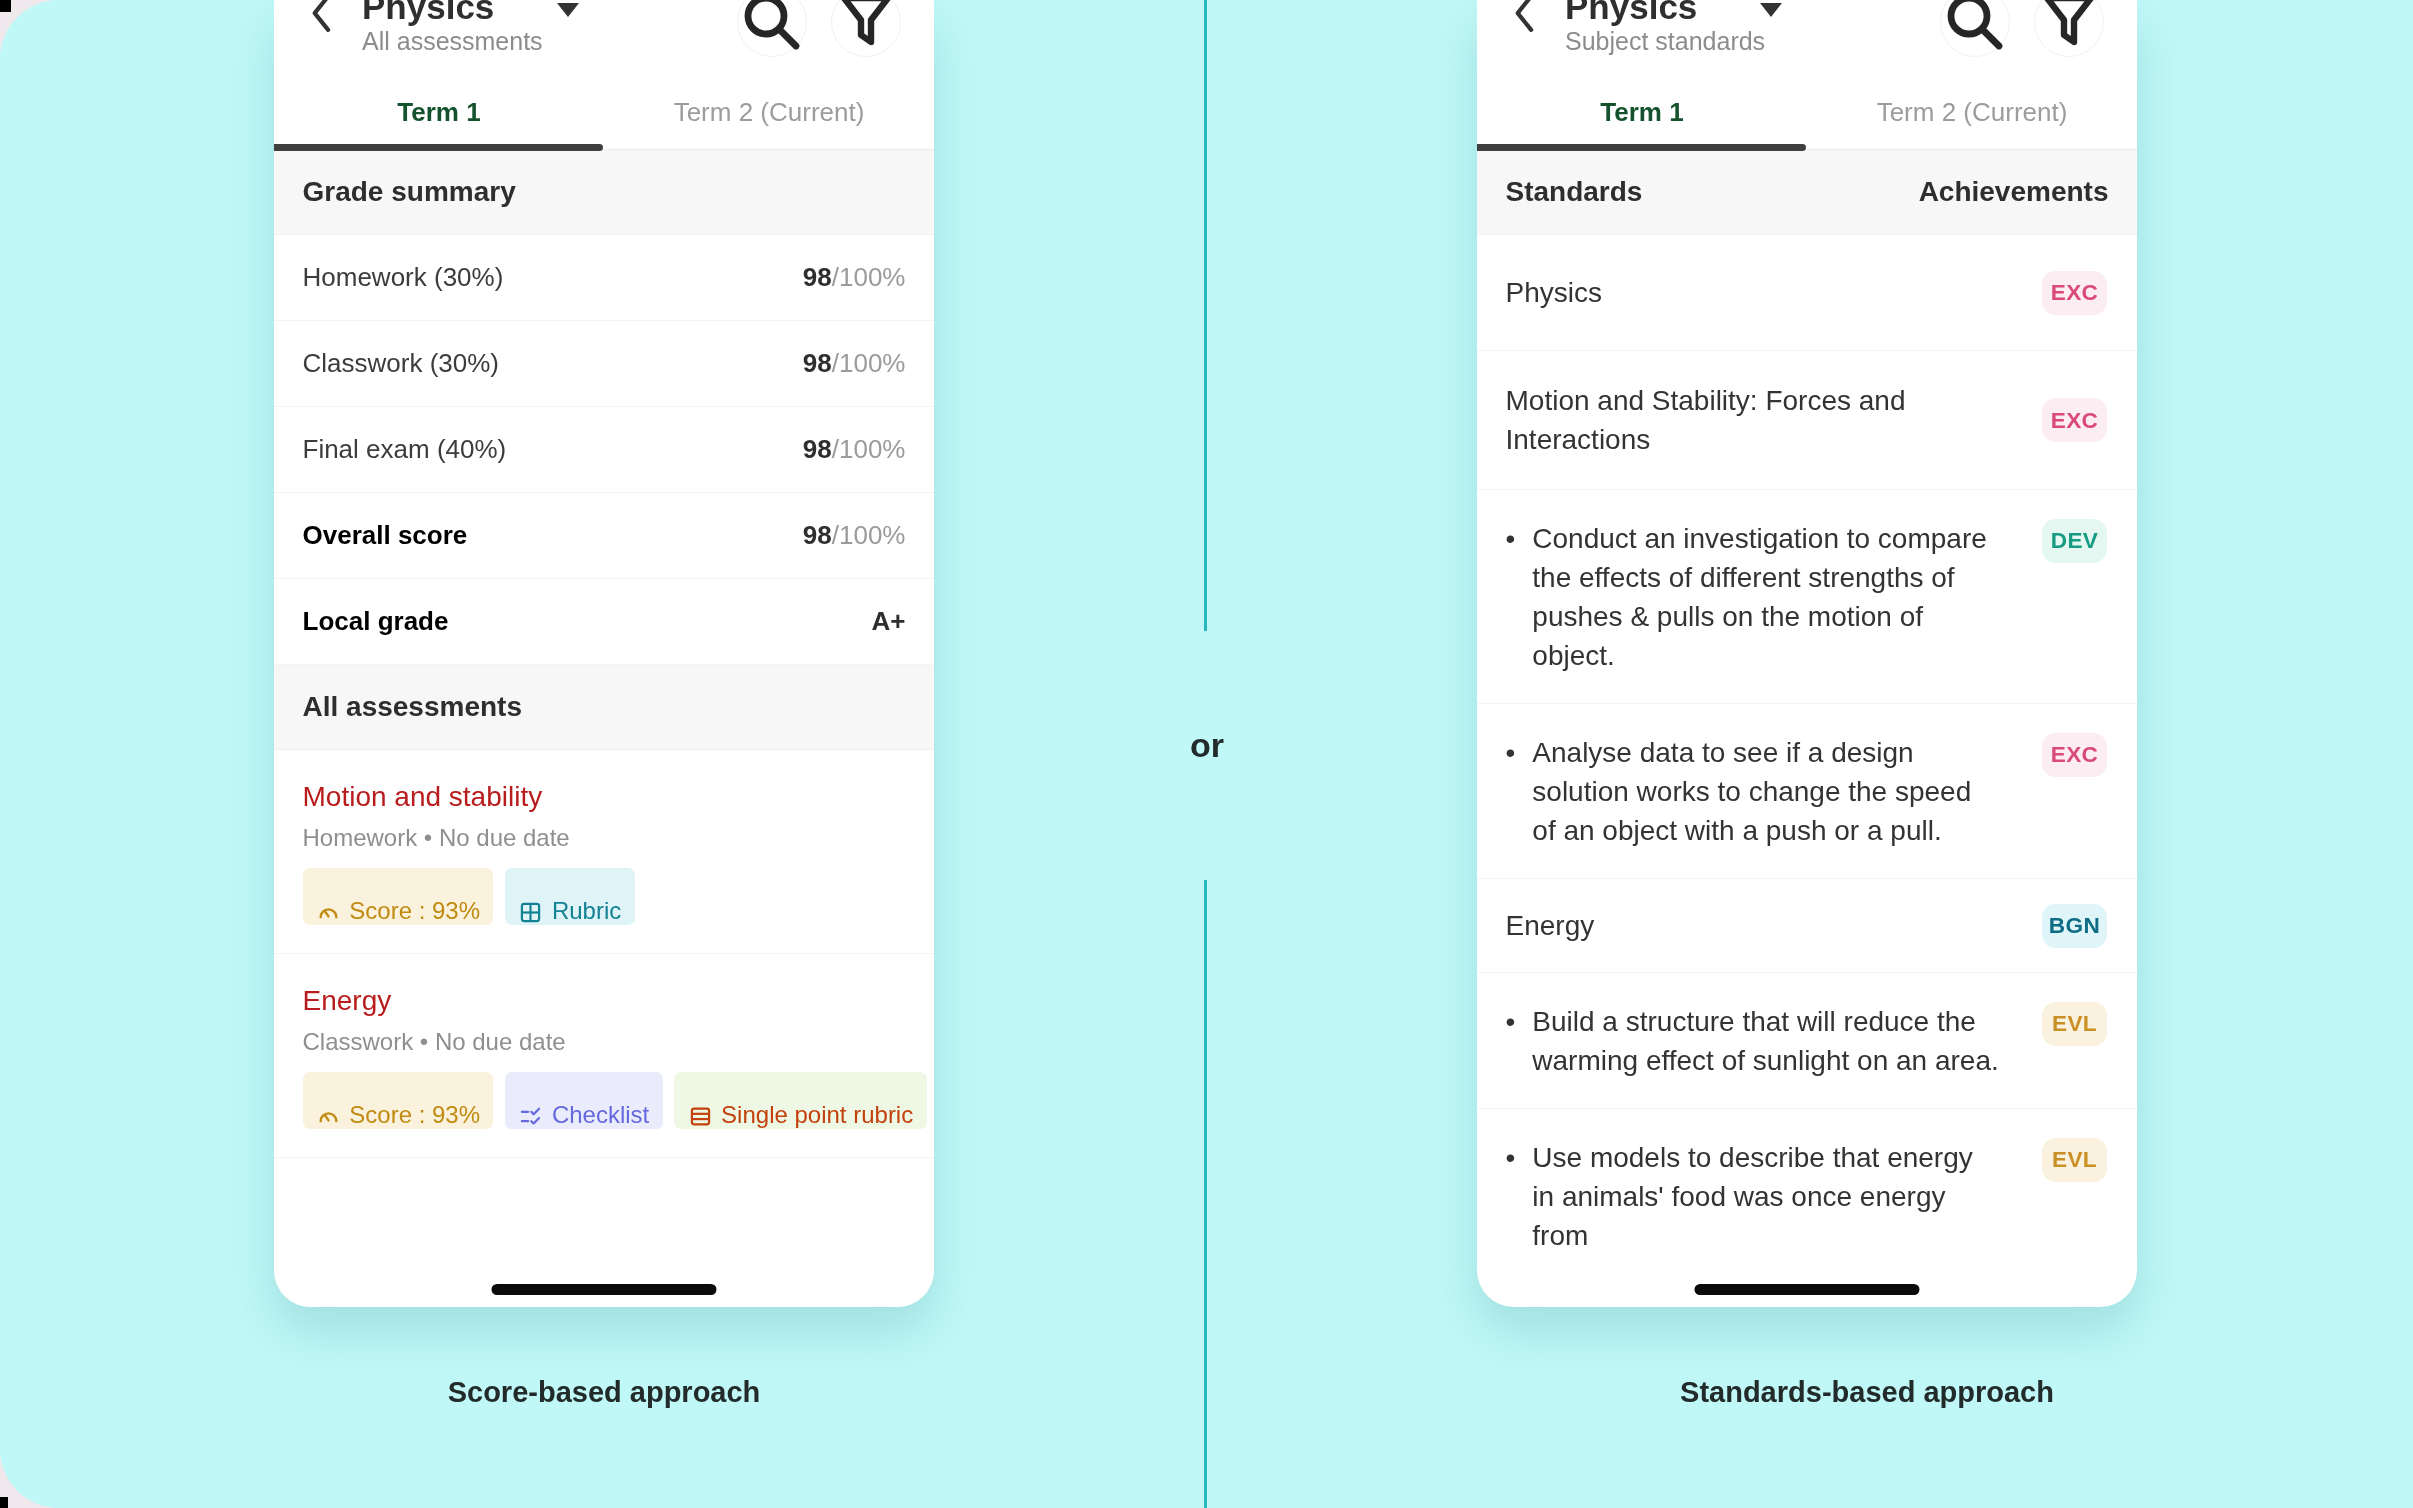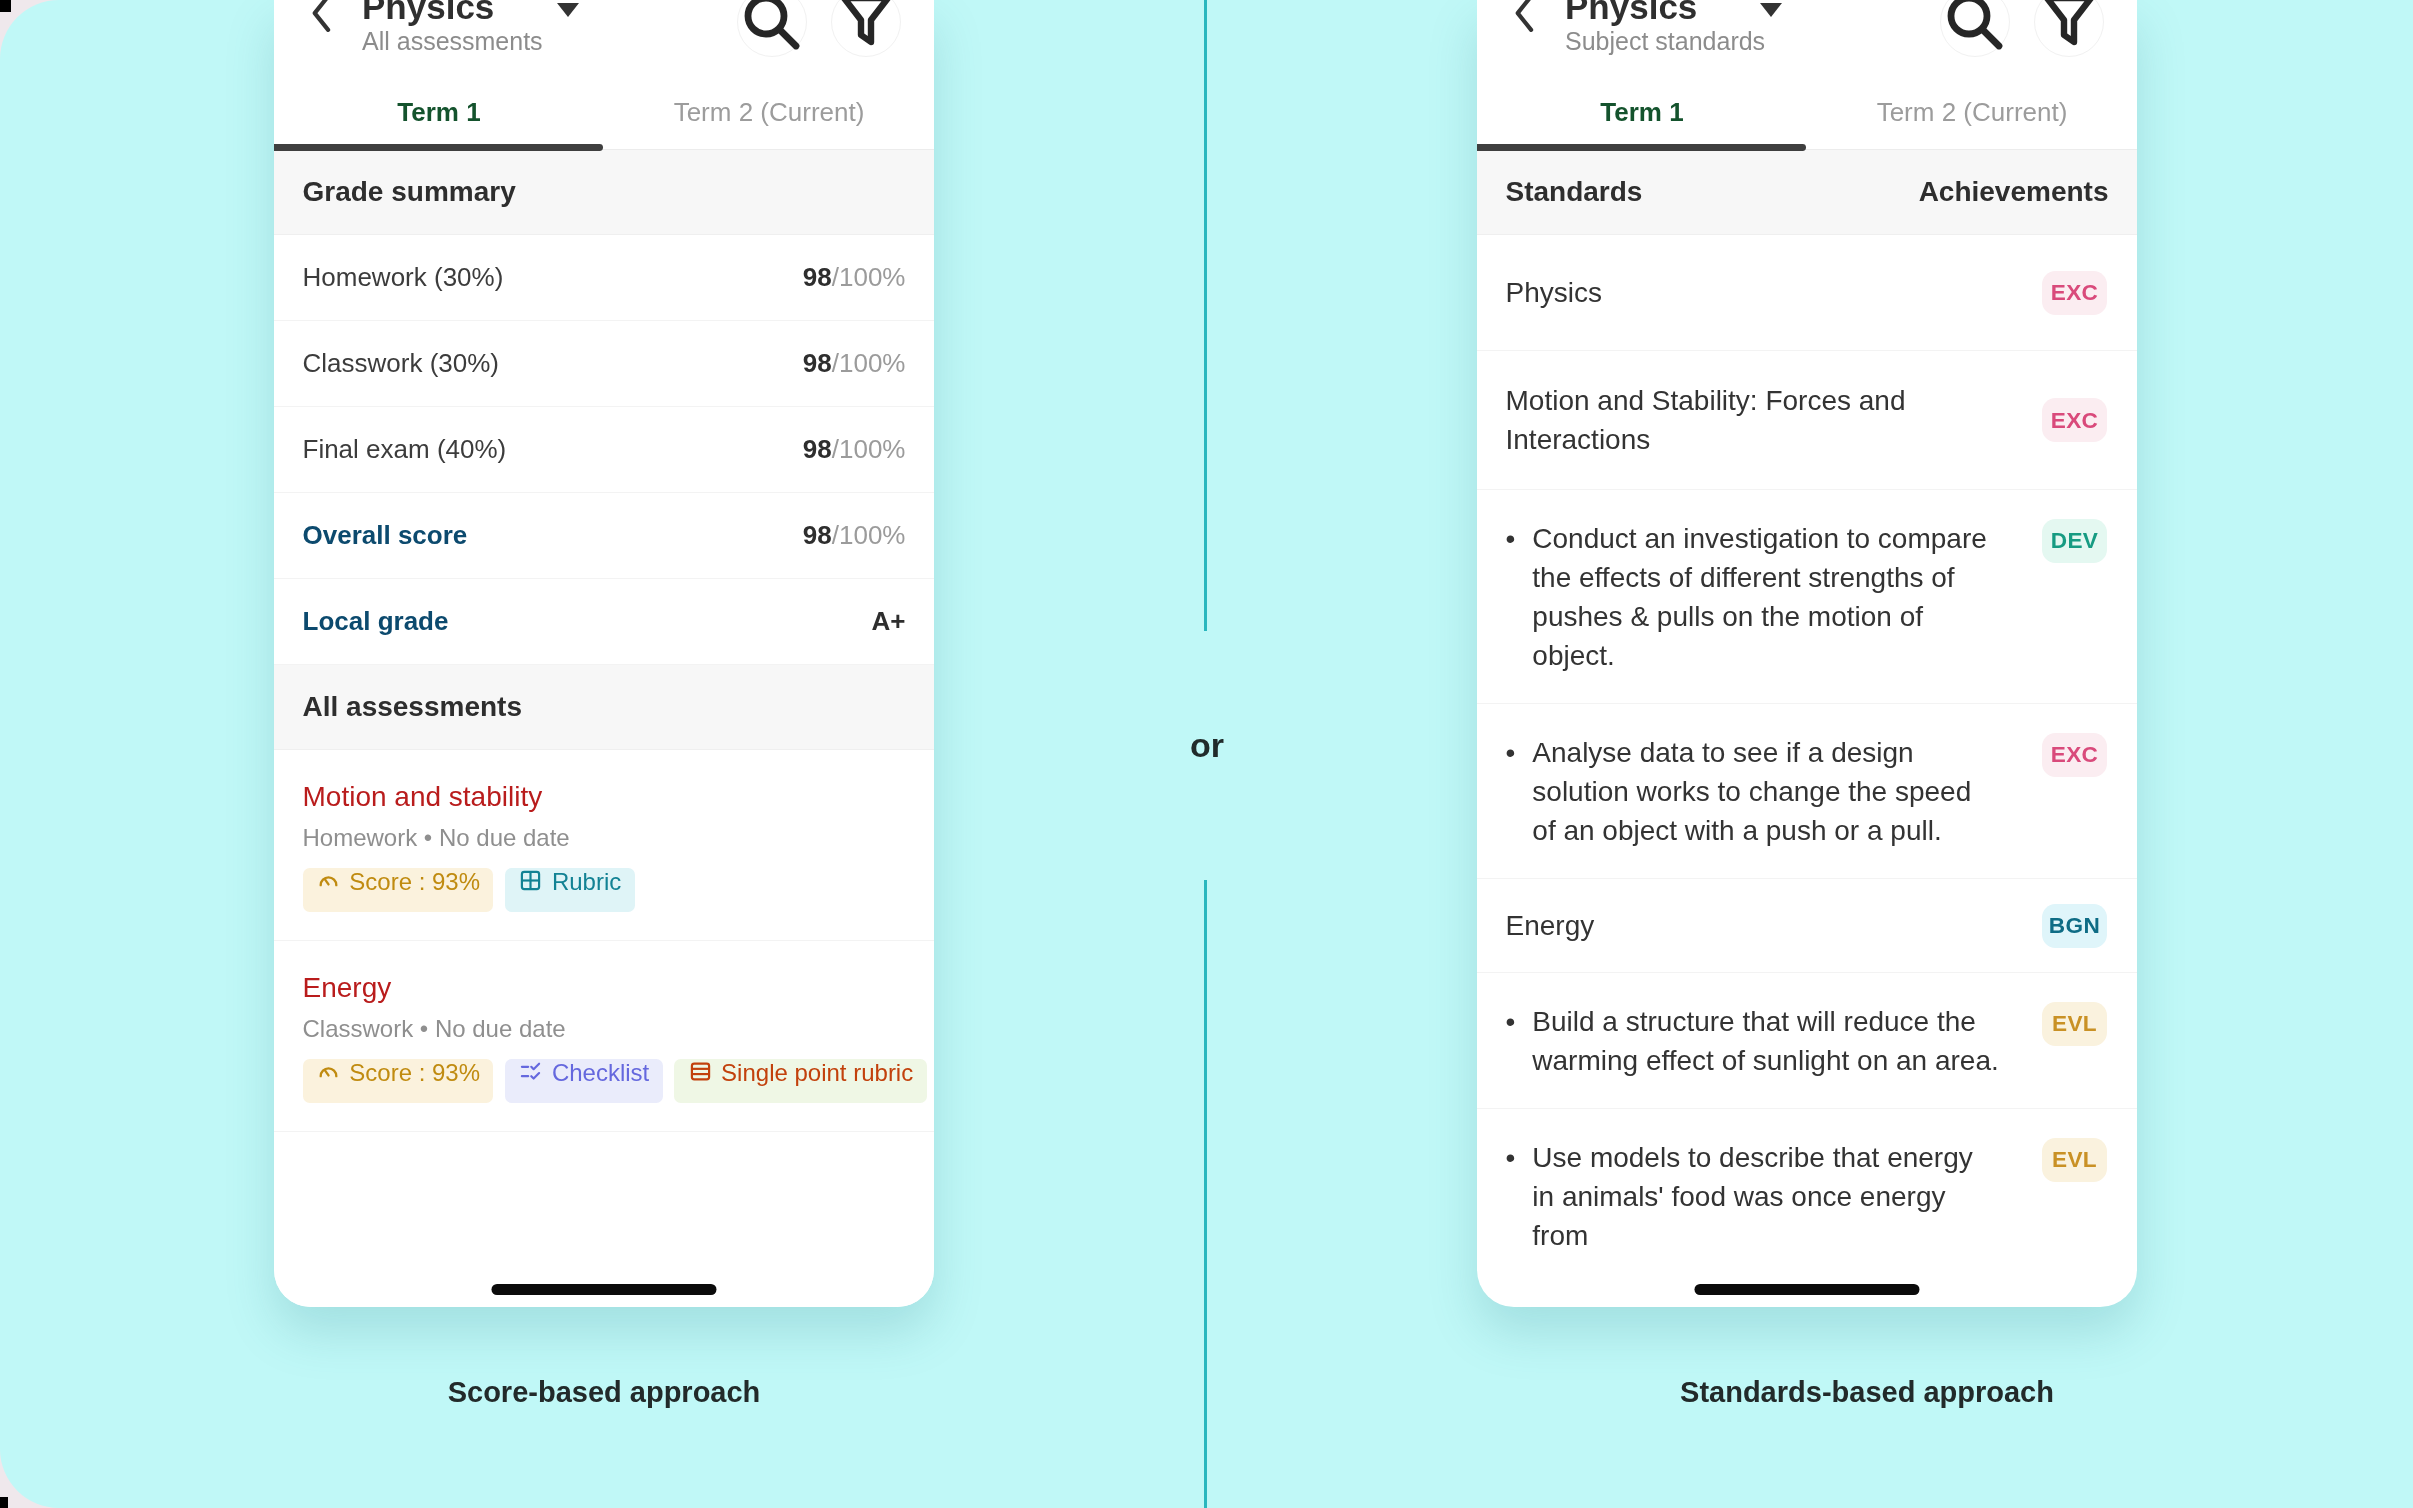--- a/index.html
+++ b/index.html
@@ -53,30 +53,30 @@
   .band{height:85px;background:#F7F7F7;border-bottom:1.7px solid #EFEFEF;
     display:flex;align-items:center;padding:0 28.5px;
     font-size:28px;font-weight:700;color:#2E2E2E;box-sizing:border-box;}
   .band.split{justify-content:space-between;}
 
   
   .grade-row{height:86px;display:flex;align-items:center;justify-content:space-between;
     padding:0 28.5px;border-bottom:1.7px solid #F3F3F3;font-size:26px;color:#3C3C3C;box-sizing:border-box;}
   .grade-row .score{font-weight:700;color:#2E2E2E;}
   .grade-row .total{color:#9B9B9B;}
-  .grade-row.bold .g-label{font-weight:700;color:#0c4a6e;}
+  .grade-row.bold .g-label{font-weight:700;color:#000000;}
   .grade-row .g-value{font-weight:700;color:#2E2E2E;}
 
   
   .assess-item{padding:30px 28.5px 28.5px 28.5px;border-bottom:1.7px solid #F3F3F3;}
   .assess-item.last{border-bottom:none;}
   .a-title{font-size:28px;color:#b91c1c;line-height:34px;}
   .a-meta{margin-top:10px;font-size:24px;color:#8F8F8F;line-height:28.5px;}
   .chips{margin-top:15px;display:flex;gap:11.7px;}
-  .chip{display:inline-flex;align-items:flex-start;gap:8.4px;height:44px;padding:0 13.4px;
+  .chip{display:inline-flex;align-items:flex-end;gap:8.4px;height:57px;padding:0 13.4px;
     border-radius:6.7px;font-size:24px;font-weight:500;white-space:nowrap;}
   .chip svg{width:25px;height:25px;flex:0 0 auto;}
 
   
   .std-row{display:flex;justify-content:space-between;
     padding:0 30px 0 28.5px;border-bottom:1.7px solid #F3F3F3;box-sizing:border-box;
     font-size:28px;color:#333;line-height:39px;}
   .std-row.plain{align-items:center;height:116px;}
   .std-row.plain.short{height:94px;}
   .std-row.multi{align-items:center;padding-top:20px;padding-bottom:20px;min-height:139px;}

